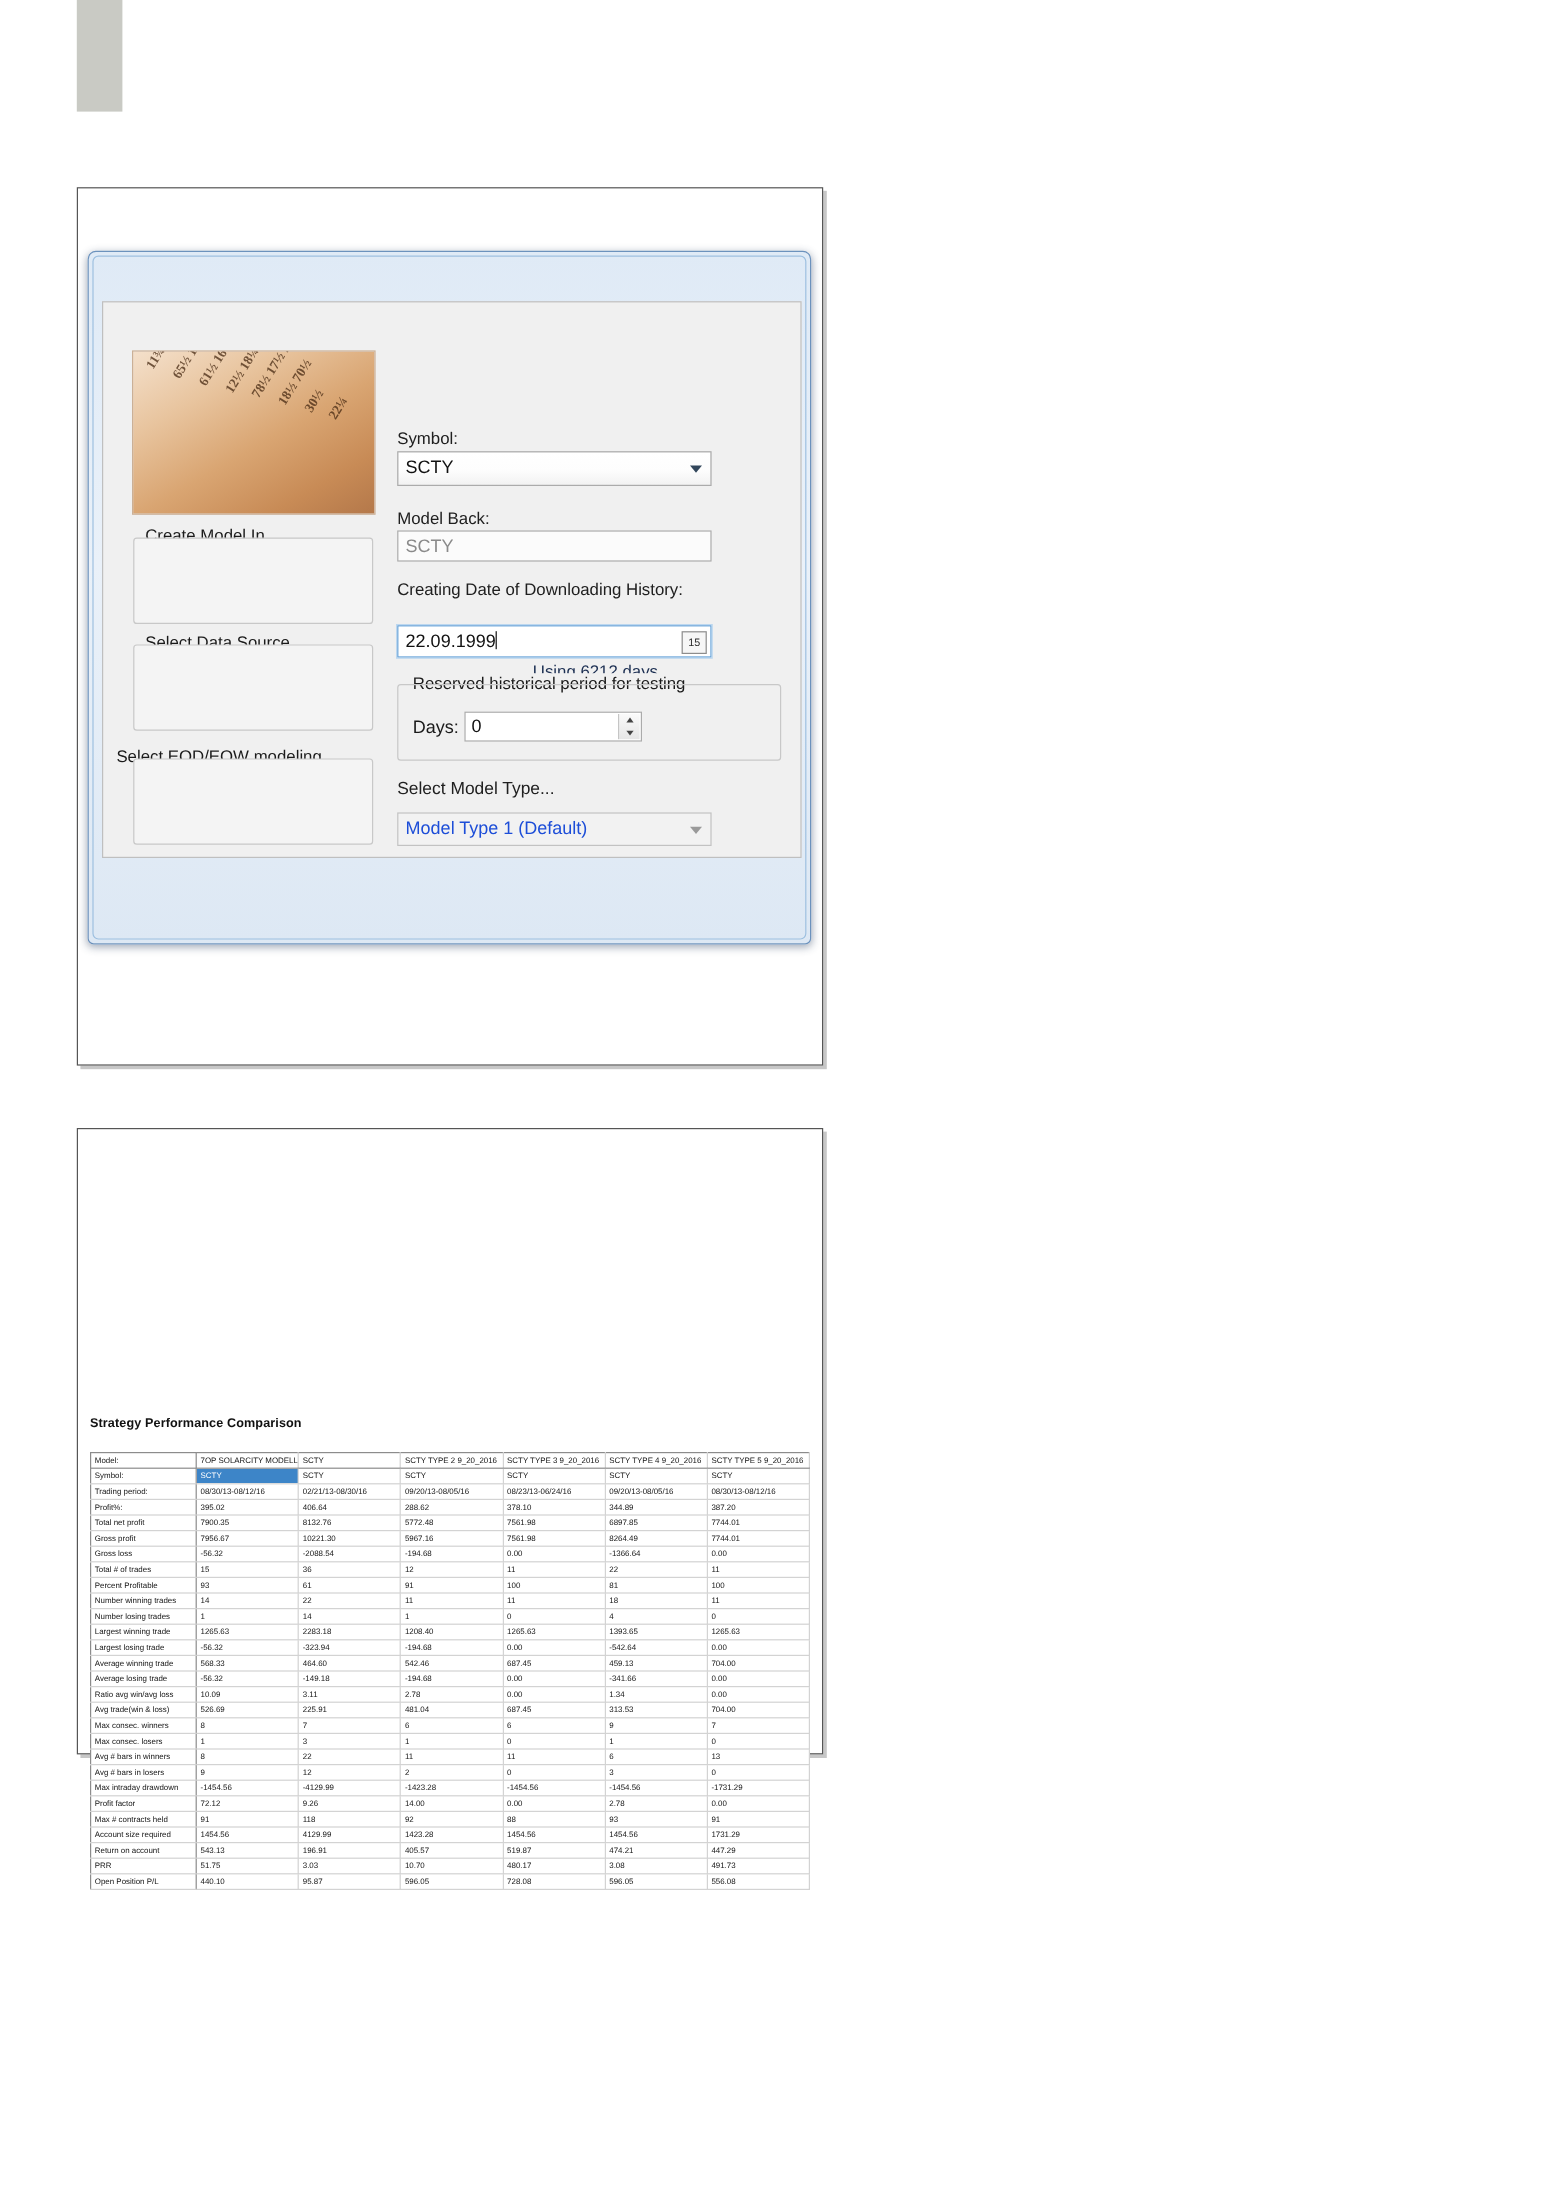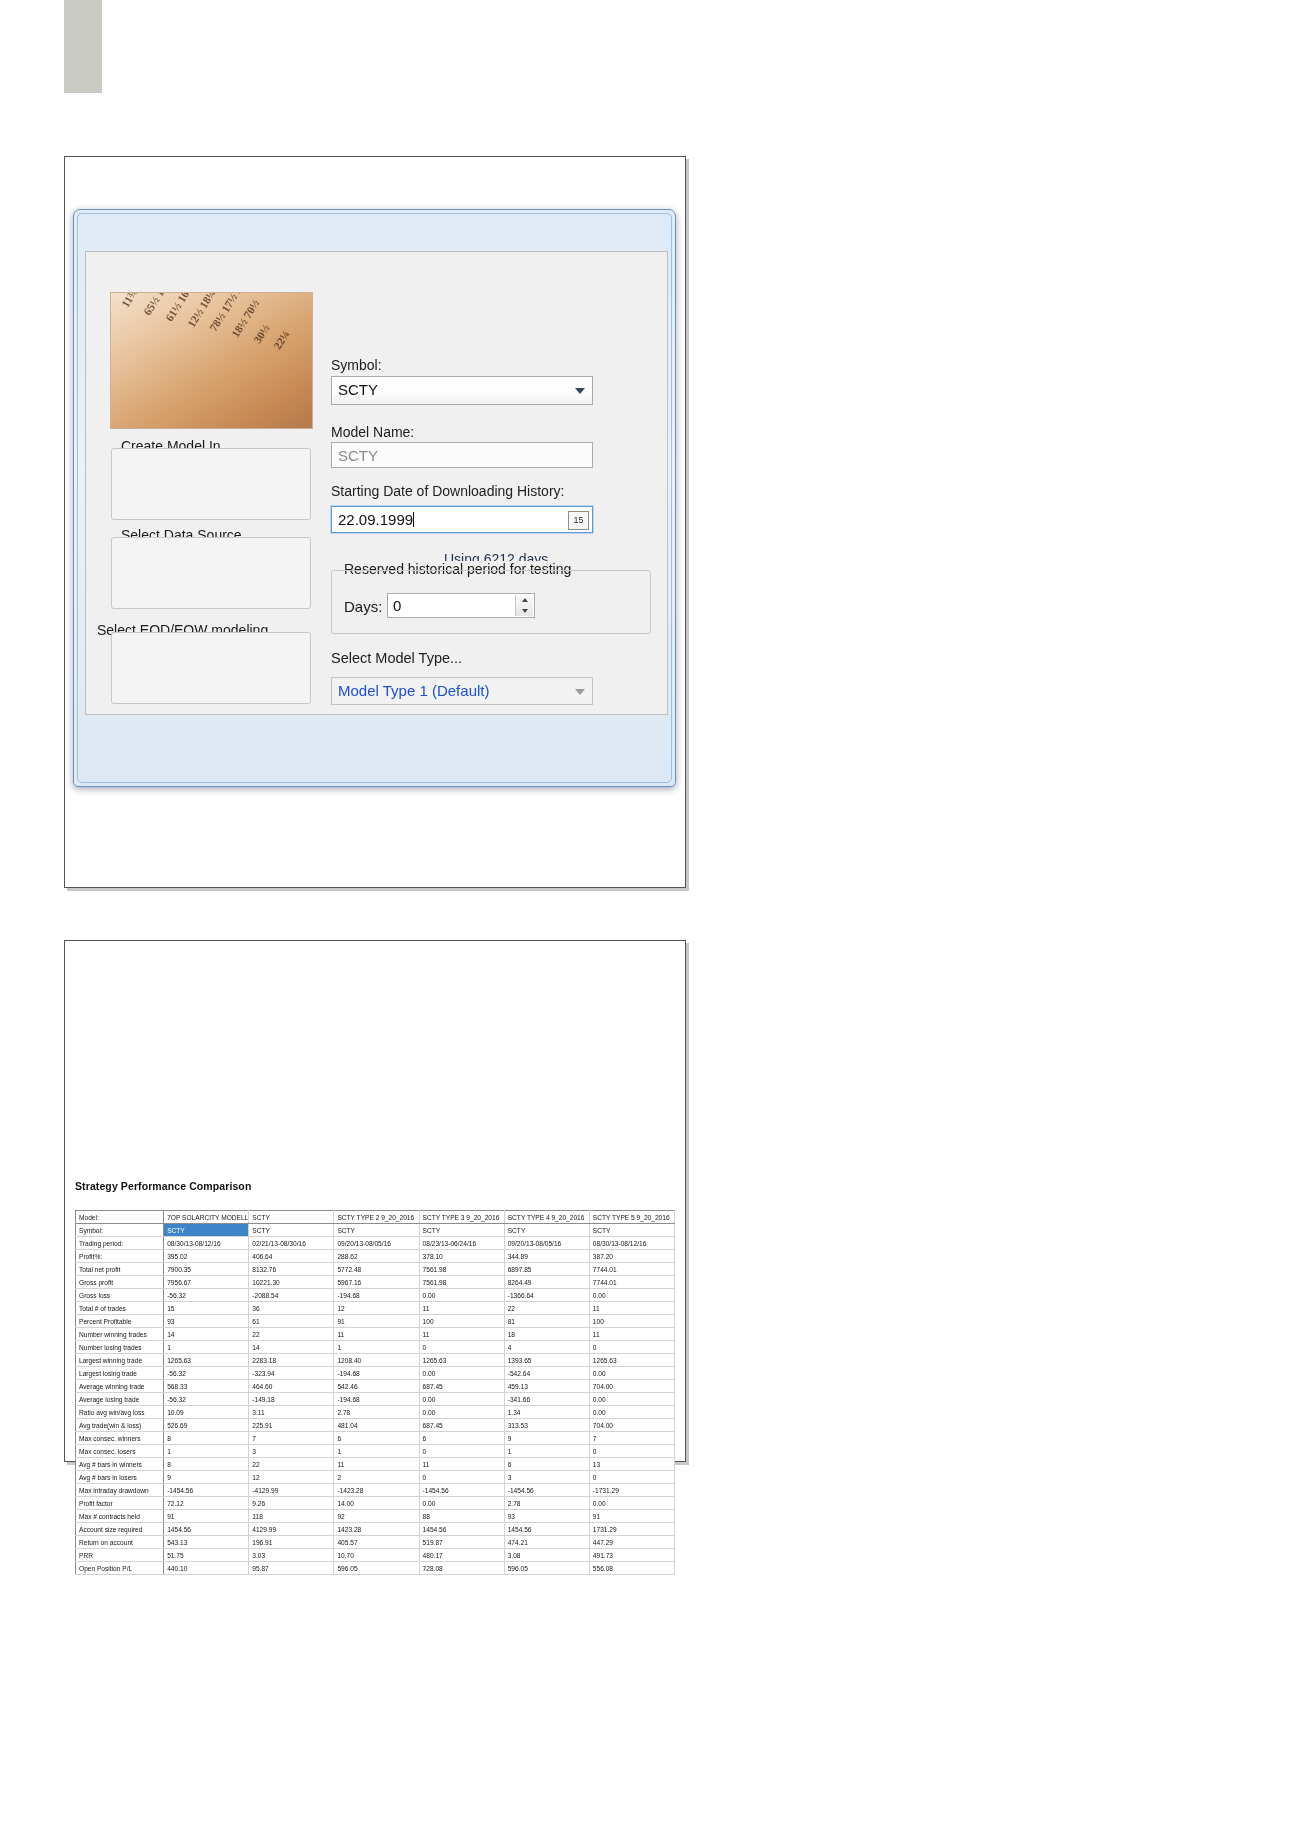--- a/index.html
+++ b/index.html
@@ -379,26 +379,26 @@
         <div class="side-group-label" id="lbl-eod">Select EOD/EOW modeling</div>
         <div class="side-group" id="grp-eod"></div>
 
 
         <div class="field-label" style="left:245px; top:105px;">Symbol:</div>
         <div class="combo" style="left:245px; top:124px; width:262px; height:29px;">
           <span>SCTY</span>
           <span class="arrow"></span>
         </div>
 
-        <div class="field-label" style="left:245px; top:172px;">Model Name:</div>
+        <div class="field-label" style="left:245px; top:172px;">Model Back:</div>
         <div class="tb disabled" style="left:245px; top:190px; width:262px; height:26px;">SCTY</div>
 
-        <div class="field-label" style="left:245px; top:231px; width:270px; white-space:normal; line-height:1.25;">Starting Date of Downloading History:</div>
-
-        <div class="tb" id="tb-date" style="left:245px; top:254px; width:262px; height:27px;">
+        <div class="field-label" style="left:245px; top:231px; width:270px; white-space:normal; line-height:1.25;">Creating Date of Downloading History:</div>
+
+        <div class="tb" id="tb-date" style="left:245px; top:269px; width:262px; height:27px;">
           <span>22.09.1999</span><span class="caret"></span>
           <span id="date-btn">15</span>
         </div>
 
         <div class="hint" style="left:358px; top:299px;">Using 6212 days.</div>
 
         <div id="lbl-reserved">Reserved historical period for testing</div>
         <div id="grp-reserved"></div>
         <div id="lbl-days">Days:</div>
         <div id="spin-days">

